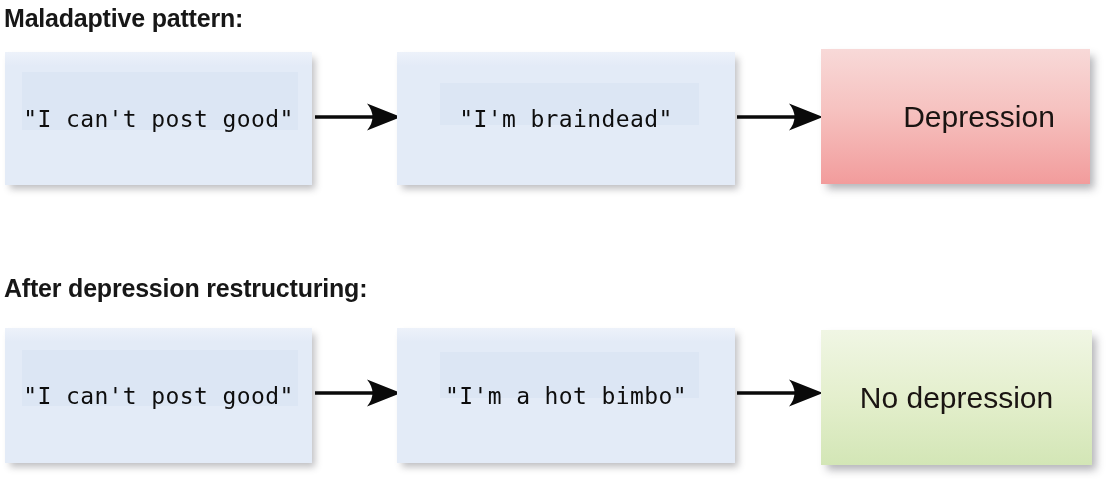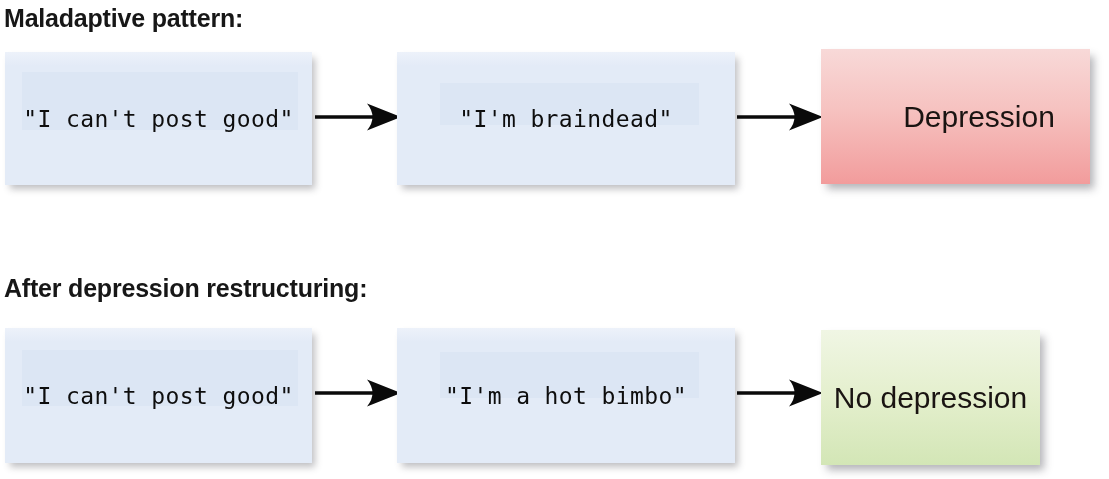--- a/index.html
+++ b/index.html
@@ -98,21 +98,21 @@
   #thought-1a { left: 5px;   top: 52px;  width: 307px; height: 133px; }
   #thought-1b { left: 397px; top: 52px;  width: 338px; height: 133px; }
   #outcome-1  { left: 821px; top: 49px;  width: 269px; height: 135px; }
 
   #thought-1a .band { left: 17px; top: 20px; right: 14px; height: 58px; }
   #thought-1b .band { left: 43px; top: 31px; right: 36px; height: 42px; }
 
   
   #thought-2a { left: 5px;   top: 328px; width: 307px; height: 135px; }
   #thought-2b { left: 397px; top: 328px; width: 338px; height: 135px; }
-  #outcome-2  { left: 821px; top: 330px; width: 219px; height: 135px; }
+  #outcome-2  { left: 821px; top: 330px; width: 271px; height: 135px; }
 
   #thought-2a .band { left: 17px; top: 22px; right: 14px; height: 56px; }
   #thought-2b .band { left: 43px; top: 24px; right: 36px; height: 46px; }
 
   
   .arrow {
     position: absolute;
     overflow: visible;
   }
   #arrow-1a2b { left: 315px; top: 100px; }

